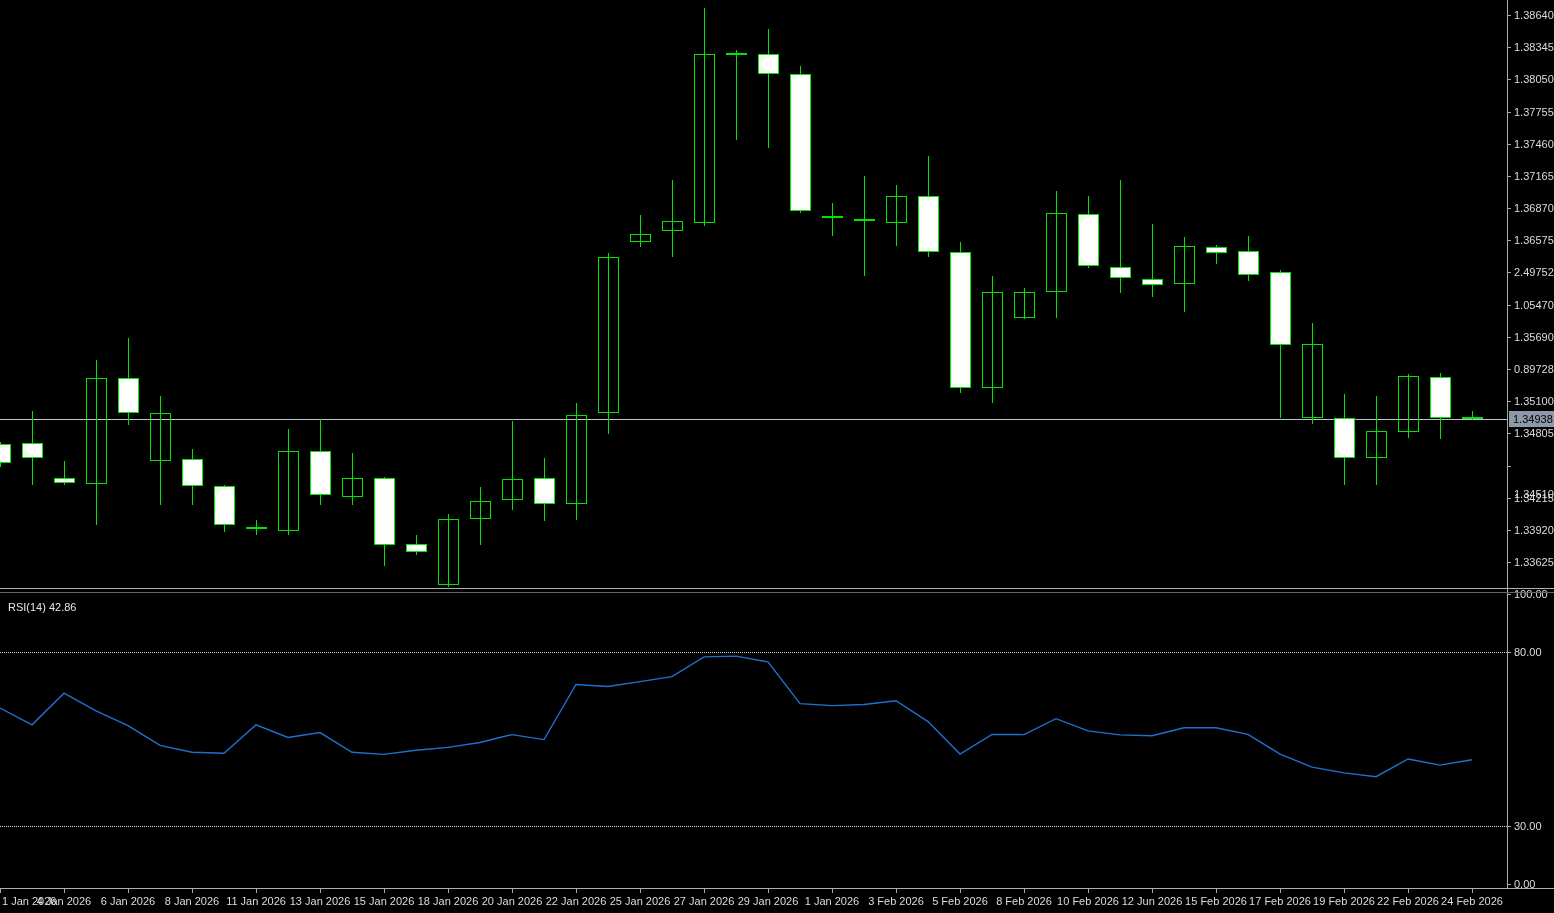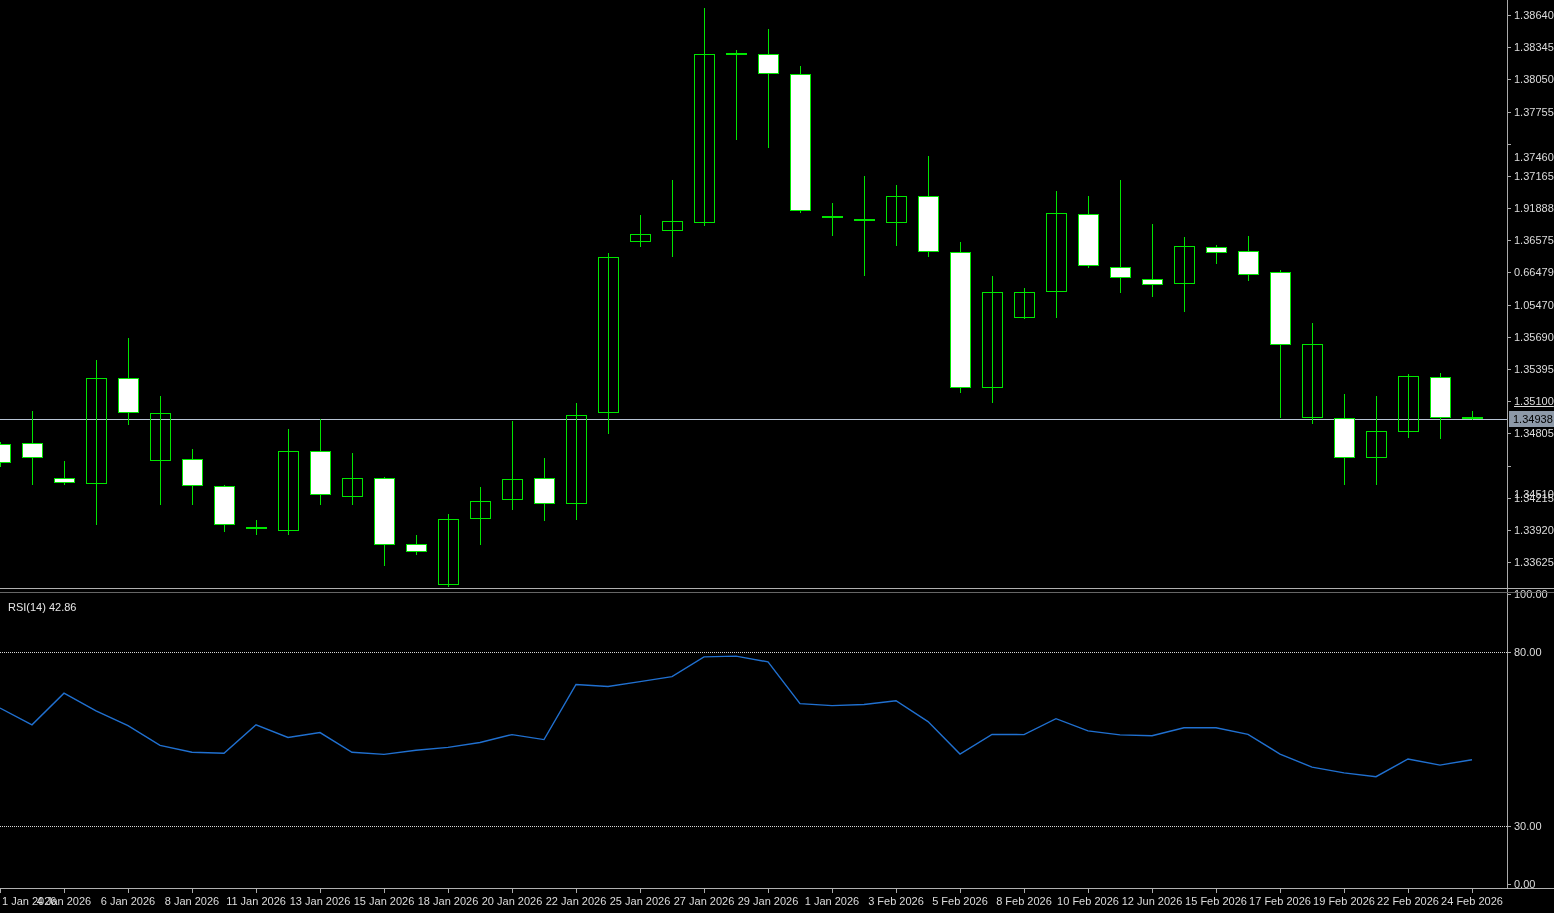--- a/index.html
+++ b/index.html
@@ -200,37 +200,37 @@
   <div id="right-axis">
       <div class="ptick" style="left: 1507px; top: 15px;"></div>
       <div class="plabel" style="left: 1514px; top: 9px;">1.38640</div>
       <div class="ptick" style="left: 1507px; top: 47px;"></div>
       <div class="plabel" style="left: 1514px; top: 41px;">1.38345</div>
       <div class="ptick" style="left: 1507px; top: 79px;"></div>
       <div class="plabel" style="left: 1514px; top: 73px;">1.38050</div>
       <div class="ptick" style="left: 1507px; top: 112px;"></div>
       <div class="plabel" style="left: 1514px; top: 106px;">1.37755</div>
       <div class="ptick" style="left: 1507px; top: 144px;"></div>
-      <div class="plabel" style="left: 1514px; top: 138px; margin-top: 13px;">1.37460</div>
+      <div class="plabel" style="left: 1514px; top: 138px;">1.37460</div>
       <div class="ptick" style="left: 1507px; top: 176px;"></div>
       <div class="plabel" style="left: 1514px; top: 170px;">1.37165</div>
       <div class="ptick" style="left: 1507px; top: 208px;"></div>
-      <div class="plabel" style="left: 1514px; top: 202px;">1.91888</div>
+      <div class="plabel" style="left: 1514px; top: 202px;">1.36870</div>
       <div class="ptick" style="left: 1507px; top: 240px;"></div>
       <div class="plabel" style="left: 1514px; top: 234px;">1.36575</div>
       <div class="ptick" style="left: 1507px; top: 272px;"></div>
-      <div class="plabel" style="left: 1514px; top: 266px;">0.66479</div>
+      <div class="plabel" style="left: 1514px; top: 266px;">2.49752</div>
       <div class="ptick" style="left: 1507px; top: 305px;"></div>
       <div class="plabel" style="left: 1514px; top: 299px;">1.05470</div>
       <div class="ptick" style="left: 1507px; top: 337px;"></div>
       <div class="plabel" style="left: 1514px; top: 331px;">1.35690</div>
       <div class="ptick" style="left: 1507px; top: 369px;"></div>
-      <div class="plabel" style="left: 1514px; top: 363px;">1.35395</div>
+      <div class="plabel" style="left: 1514px; top: 363px;">0.89728</div>
       <div class="ptick" style="left: 1507px; top: 401px;"></div>
-      <div class="plabel" style="left: 1514px; top: 395px; text-decoration: underline;">1.35100</div>
+      <div class="plabel" style="left: 1514px; top: 395px;">1.35100</div>
       <div class="ptick" style="left: 1507px; top: 433px;"></div>
       <div class="plabel" style="left: 1514px; top: 427px;">1.34805</div>
       <div class="ptick" style="left: 1507px; top: 466px;"></div>
       <div class="plabel" style="left: 1514px; top: 488px;">1.34510</div>
       <div class="ptick" style="left: 1507px; top: 498px;"></div>
       <div class="plabel" style="left: 1514px; top: 492px;">1.34215</div>
       <div class="ptick" style="left: 1507px; top: 530px;"></div>
       <div class="plabel" style="left: 1514px; top: 524px;">1.33920</div>
       <div class="ptick" style="left: 1507px; top: 562px;"></div>
       <div class="plabel" style="left: 1514px; top: 556px;">1.33625</div>

